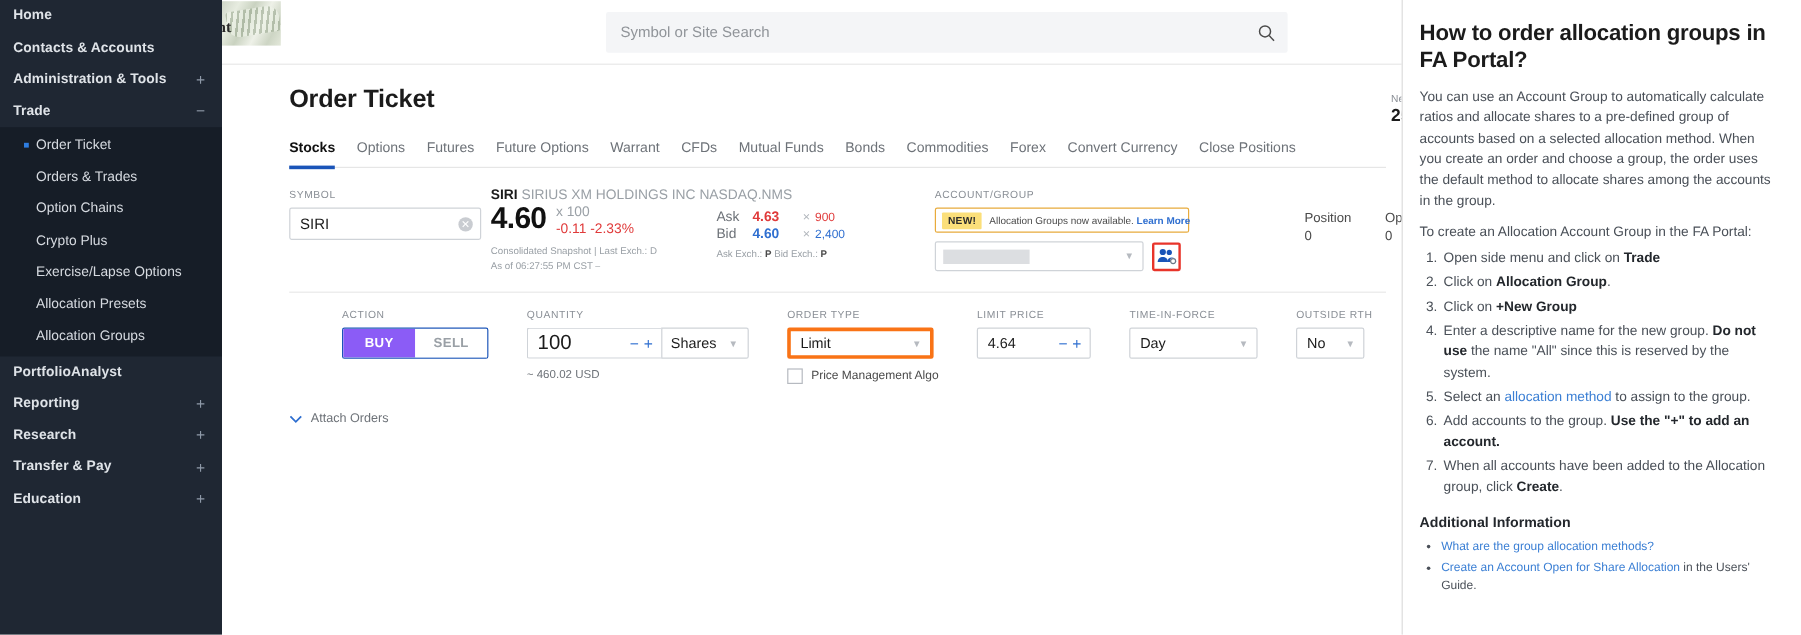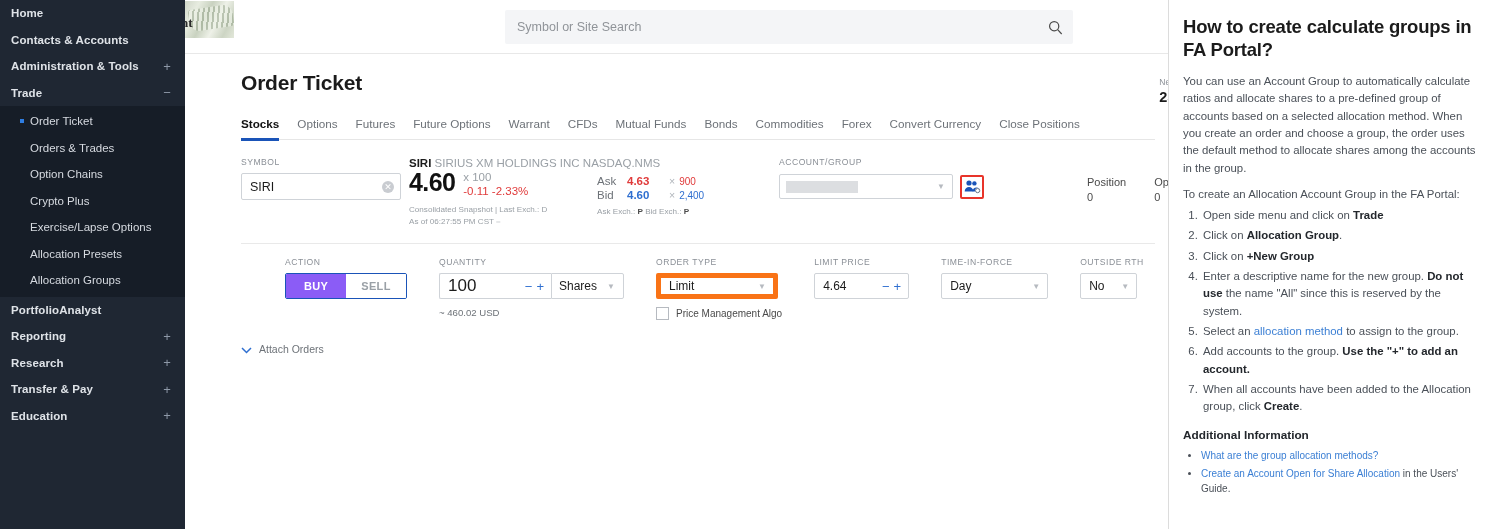--- a/index.html
+++ b/index.html
@@ -255,21 +255,21 @@
   .step { color:#2f6fd0; font-size:13px; cursor:pointer; line-height:1; user-select:none; }
   .unit-select {
     width: 73px; height: 26px; border: 1px solid #cfd3d8; border-radius: 0 2px 2px 0;
     background:#fff; display:flex; align-items:center; padding: 0 7px; position:relative;
     font-size: 12px; color:#1b1b1b;
   }
   .unit-select .sel-caret { right: 8px; }
   .sub-note { font-size: 9.6px; color: #6d7278; margin-top: 8px; }
 
   .type-select {
-    width: 122px; height: 26px; border:5px solid #f97316; border-radius:2px;
+    width: 122px; height: 26px; border:3px solid #f97316; border-radius:2px;
     background:#fff; display:flex; align-items:center; padding:0 8px; position:relative;
     font-size: 12px; color:#1b1b1b;
   }
   .chk-row { display:flex; align-items:center; gap:7px; margin-top: 8px; }
   .chk { width: 13px; height: 13px; border: 1px solid #b6bac0; background:#fff; cursor:pointer; }
   .chk-lbl { font-size: 10px; color:#4a4a4a; white-space: nowrap; }
 
   .price-input-wrap {
     width: 95px; height: 26px; border:1px solid #cfd3d8; border-radius:2px;
     background:#fff; display:flex; align-items:center;
@@ -514,20 +514,27 @@
               <span>Ask Exch.:</span>
               <b>P</b>
               <span>Bid Exch.:</span>
               <b>P</b>
             </div>
           </div>
         </div>
 
         <div class="acct-col">
           <div class="field-label">ACCOUNT/GROUP</div>
+          <div class="new-banner">
+            <span class="new-pill">NEW!</span>
+            <span class="new-text">
+              <span>Allocation Groups now available.</span>
+              <a href="#">Learn More</a>
+            </span>
+          </div>
           <div class="acct-row">
             <div class="acct-select">
               <span class="redacted"></span>
               <span class="sel-caret">▼</span>
             </div>
             <div class="grp-btn-outer">
               <span class="grp-btn-inner">
                 <svg width="17" height="15" viewBox="0 0 17 15">
                   <circle cx="5" cy="4" r="2.6" fill="#1a54b8"></circle>
                   <circle cx="10.4" cy="4.4" r="2.2" fill="#1a54b8"></circle>
@@ -638,21 +645,21 @@
           <div class="te-val">~ 460.02 USD</div>
         </div>
         <div class="preview-btn">Preview</div>
         <div class="submit-btn"></div>
       </div>
 
     </div>
   </div>
 
   <aside class="help">
-    <div class="help-title">How to create calculate groups in FA Portal?</div>
+    <div class="help-title">How to order allocation groups in FA Portal?</div>
     <div class="help-p">You can use an Account Group to automatically calculate ratios and allocate shares to a pre-defined group of accounts based on a selected allocation method. When you create an order and choose a group, the order uses the default method to allocate shares among the accounts in the group.</div>
     <div class="help-sub">To create an Allocation Account Group in the FA Portal:</div>
     <ol class="help-ol" id="faq-steps">
         <li>Open side menu and click on <b>Trade</b></li>
         <li>Click on <b>Allocation Group</b>.</li>
         <li>Click on <b>+New Group</b></li>
         <li>Enter a descriptive name for the new group. <b>Do not use</b> the name "All" since this is reserved by the system.</li>
         <li>Select an <a href="#">allocation method</a> to assign to the group.</li>
         <li>Add accounts to the group. <b>Use the "+" to add an account.</b></li>
         <li>When all accounts have been added to the Allocation group, click <b>Create</b>.</li>

